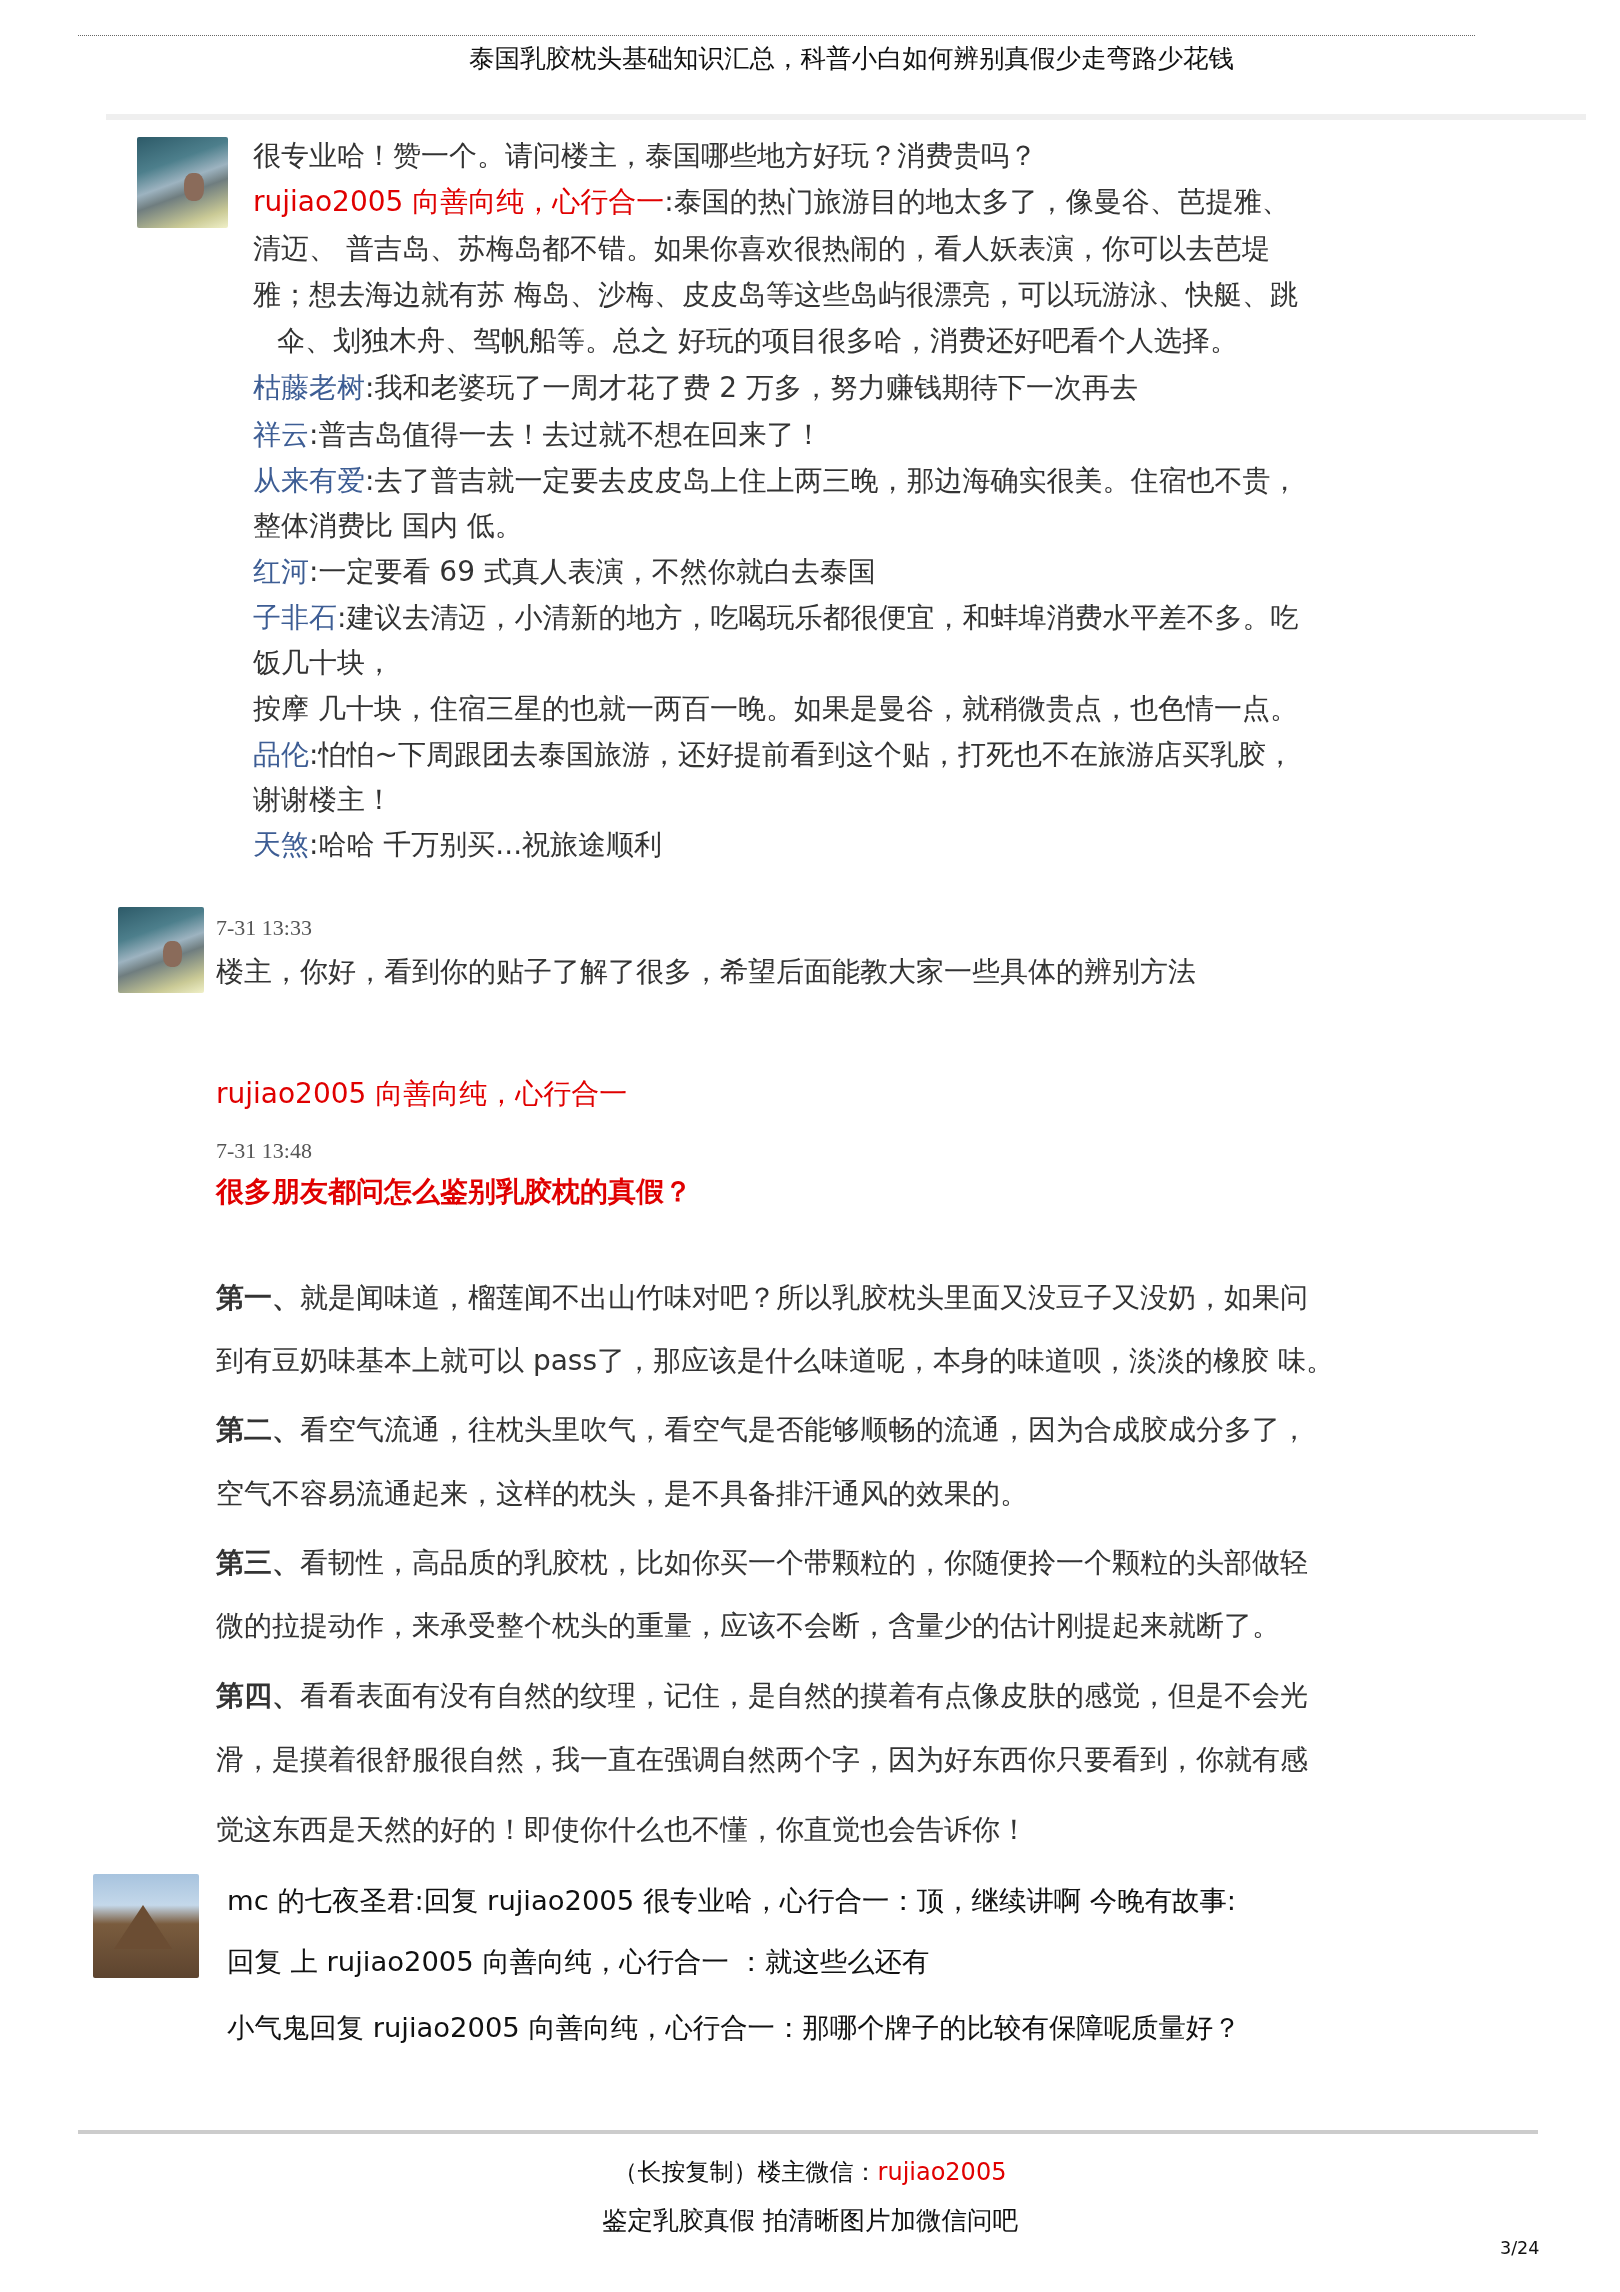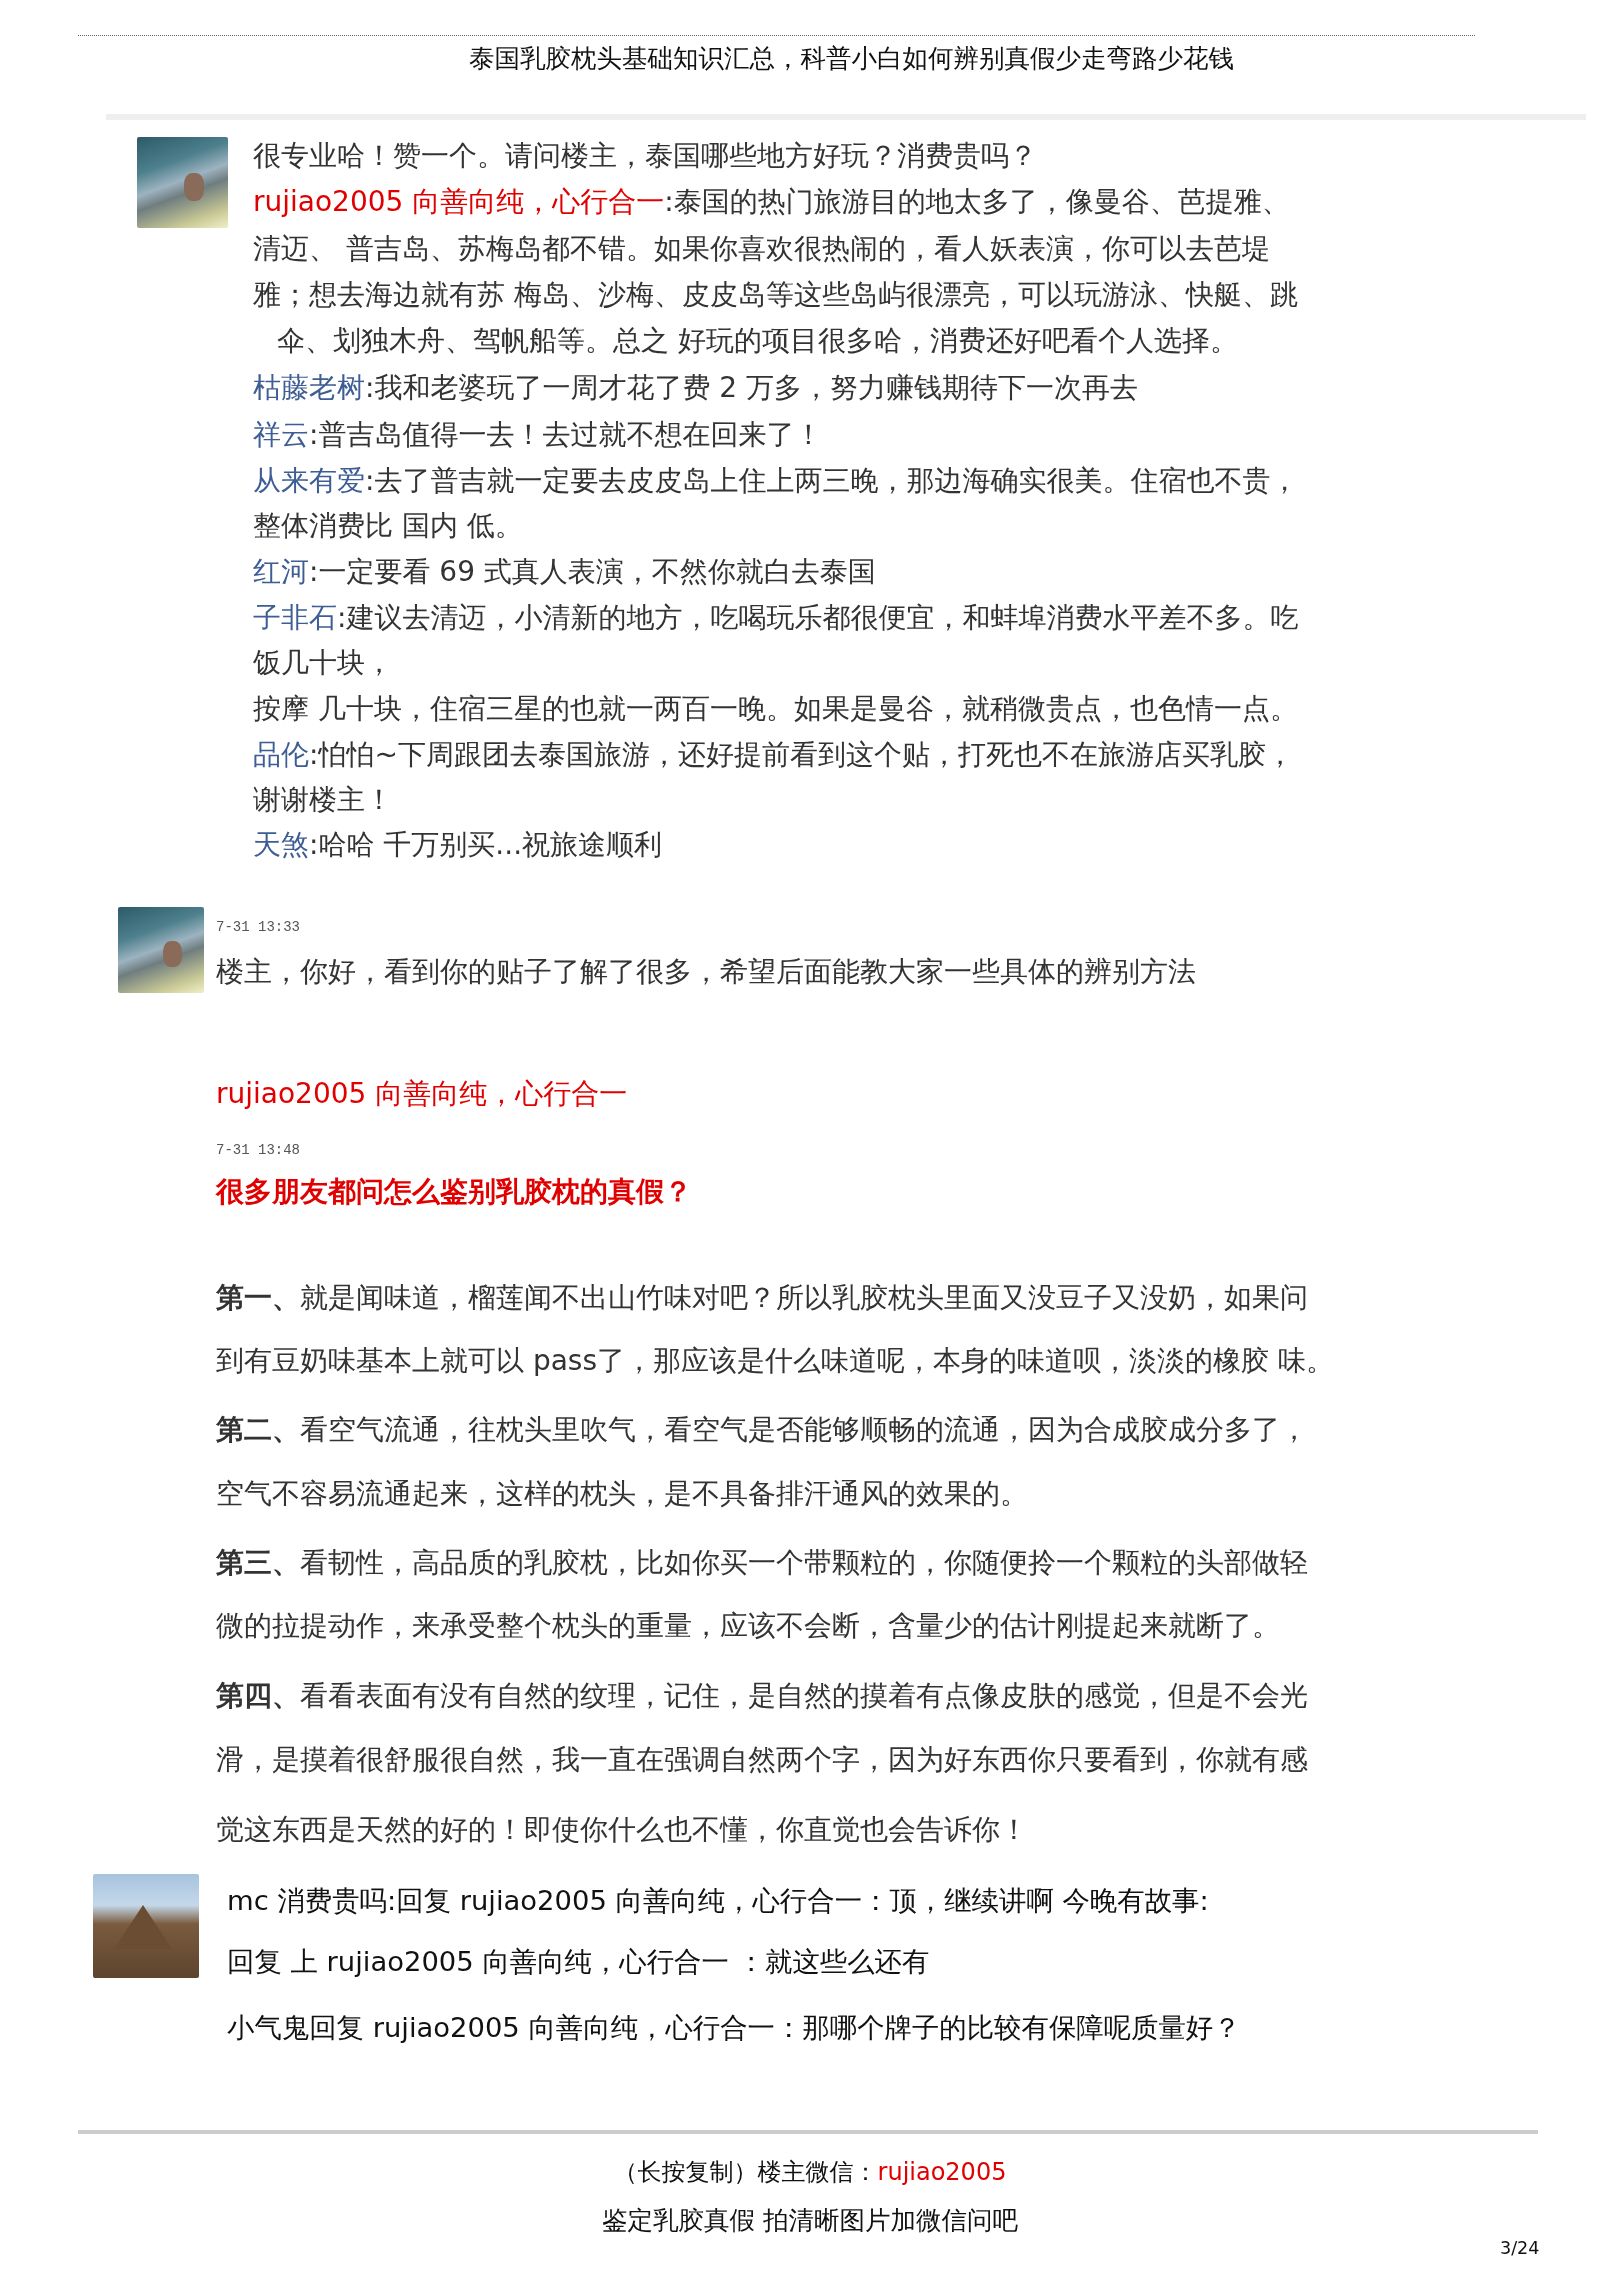--- a/index.html
+++ b/index.html
@@ -11,21 +11,21 @@
                font-family:"DejaVu Serif", "Liberation Serif", serif; padding-left:83px; box-sizing:border-box; }
   .top-band { left:106px; top:114px; width:1480px; height:5.9px; background:#efefef; }
   .avatar { border-radius:2px; overflow:hidden; }
   .av1 { background: linear-gradient(160deg,#2d5a68 0%,#4d7f8c 30%,#9db3c0 48%,#6f7d7f 60%,#caca96 85%,#f0f0c8 100%); }
   .av1 .face { position:absolute; left:52%; top:40%; width:22%; height:30%; background:#8a6b5a; border-radius:40%; }
   .av3 { background: linear-gradient(180deg,#a7c3de 0%,#c4d8ea 30%,#7a5c3e 48%,#5d442f 100%); }
   .av3 .peak { position:absolute; left:20%; top:30%; width:0; height:0; border-left:29px solid transparent; border-right:29px solid transparent; border-bottom:44px solid #6b4d33; }
   .line { position:absolute; font-size:28px; line-height:31px; white-space:nowrap; color:#333; }
   .red { color:#e00000; }
   .blue { color:#3d5d94; }
-  .ts { font-size:14px; color:#555; font-family:Liberation Mono, monospace; }
+  .ts { font-size:22px; color:#555; font-family:Liberation Serif, serif; }
   .headline { color:#e00000; font-weight:bold; font-size:28px; }
   .bold { font-weight:bold; }
   .reply { color:#111; font-size:27.4px; }
   .bottom-rule { left:78px; top:2130px; width:1460px; height:3.9px; background:#cccccc; }
   .footer1 { left:0; width:1620px; text-align:center; top:2156px; font-size:24px; color:#111; }
   .footer2 { left:0; width:1620px; text-align:center; top:2203px; font-size:25.5px; color:#111; }
   .pagenum { left:1500px; top:2238px; font-size:17.6px; color:#111; }
 </style>
 </head>
 <body>
@@ -100,21 +100,21 @@
 
 <div class="line" style="left:216px;top:1680px;">
   <span class="bold">第四、</span><span>看看表面有没有自然的纹理，记住，是自然的摸着有点像皮肤的感觉，但是不会光</span>
 </div>
 <div class="line" style="left:216px;top:1744px;">滑，是摸着很舒服很自然，我一直在强调自然两个字，因为好东西你只要看到，你就有感</div>
 <div class="line" style="left:216px;top:1814px;">觉这东西是天然的好的！即使你什么也不懂，你直觉也会告诉你！</div>
 
 <div class="abs avatar av3" style="left:93px;top:1874px;width:106px;height:104px;">
     <div class="peak"></div>
   </div>
-<div class="line reply" style="left:227px;top:1885px;">mc 消费贵吗:回复 rujiao2005 向善向纯，心行合一：顶，继续讲啊 今晚有故事:</div>
+<div class="line reply" style="left:227px;top:1885px;">mc 的七夜圣君:回复 rujiao2005 很专业哈，心行合一：顶，继续讲啊 今晚有故事:</div>
 <div class="line reply" style="left:227px;top:1946px;">回复 上 rujiao2005 向善向纯，心行合一 ：就这些么还有</div>
 <div class="line reply" style="left:227px;top:2012px;">小气鬼回复 rujiao2005 向善向纯，心行合一：那哪个牌子的比较有保障呢质量好？</div>
 
 <div class="abs bottom-rule"></div>
 <div class="abs footer1">
   <span>（长按复制）楼主微信：</span><span class="red">rujiao2005</span>
 </div>
 <div class="abs footer2">鉴定乳胶真假 拍清晰图片加微信问吧</div>
 <div class="abs pagenum">3/24</div>
 

